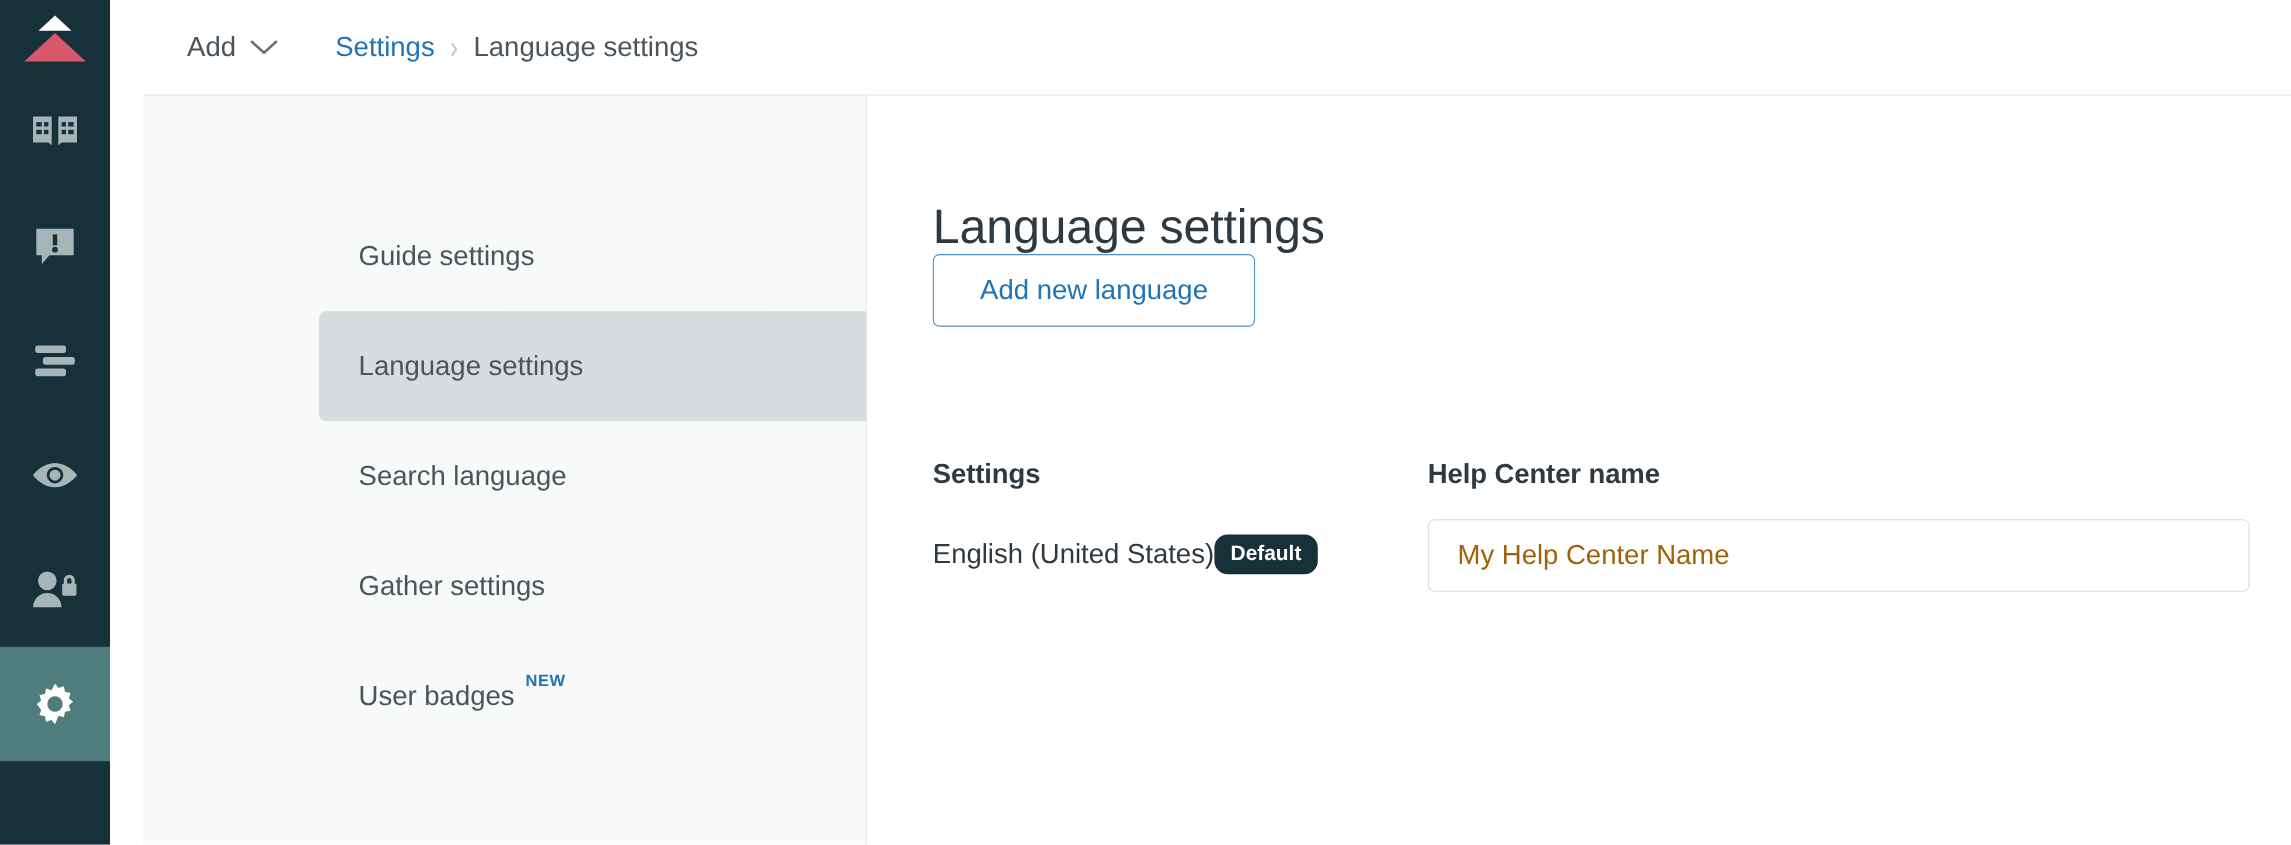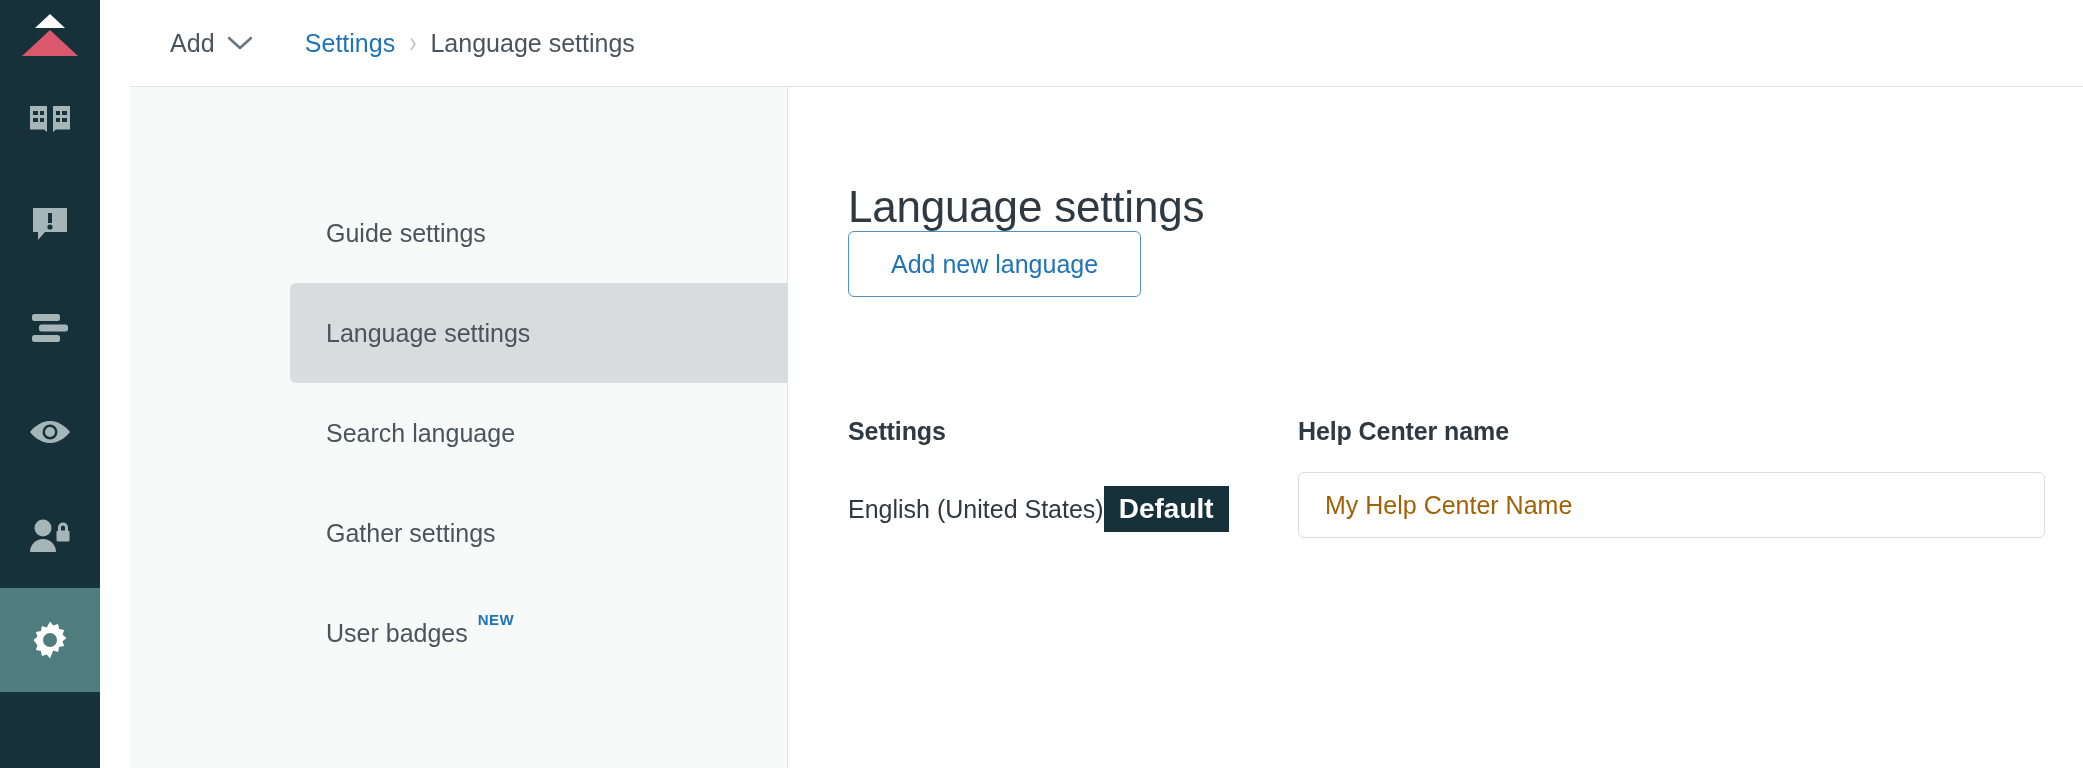--- a/index.html
+++ b/index.html
@@ -209,24 +209,24 @@
     margin-top: 40px;
   }
   .lang-name {
     font-size: 25px;
     color: #2f3941;
     white-space: nowrap;
   }
   .default-badge {
     background: #17313b;
     color: #ffffff;
-    font-size: 28px;
+    font-size: 19px;
     font-weight: bold;
     padding: 7px 15px;
-    border-radius: 0;
+    border-radius: 12px;
     white-space: nowrap;
   }
   .text-input {
     margin-top: 26px;
     width: 100%;
     height: 66px;
     border: 1px solid #d8dcde;
     border-radius: 6px;
     background: #ffffff;
     padding: 0 26px;

